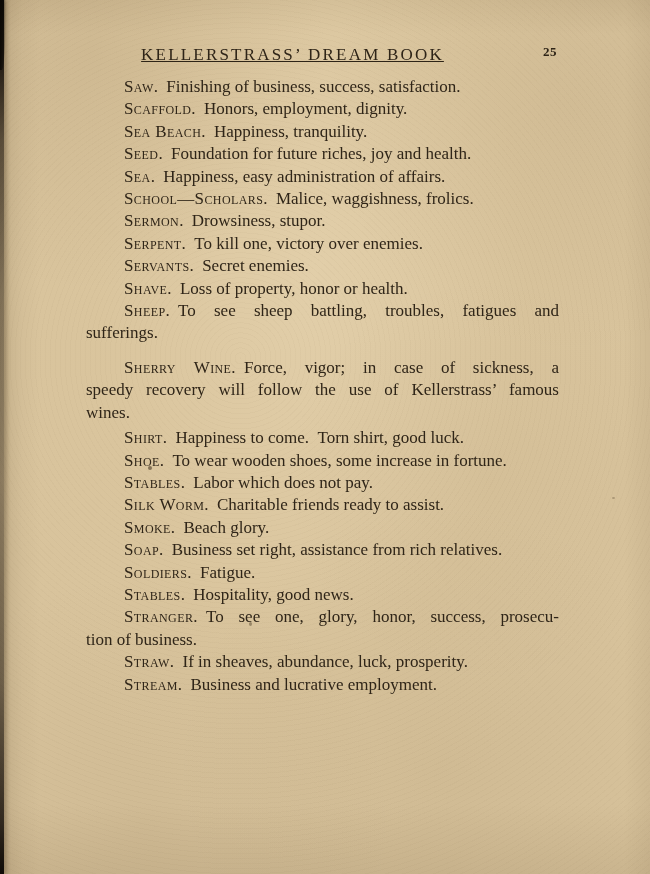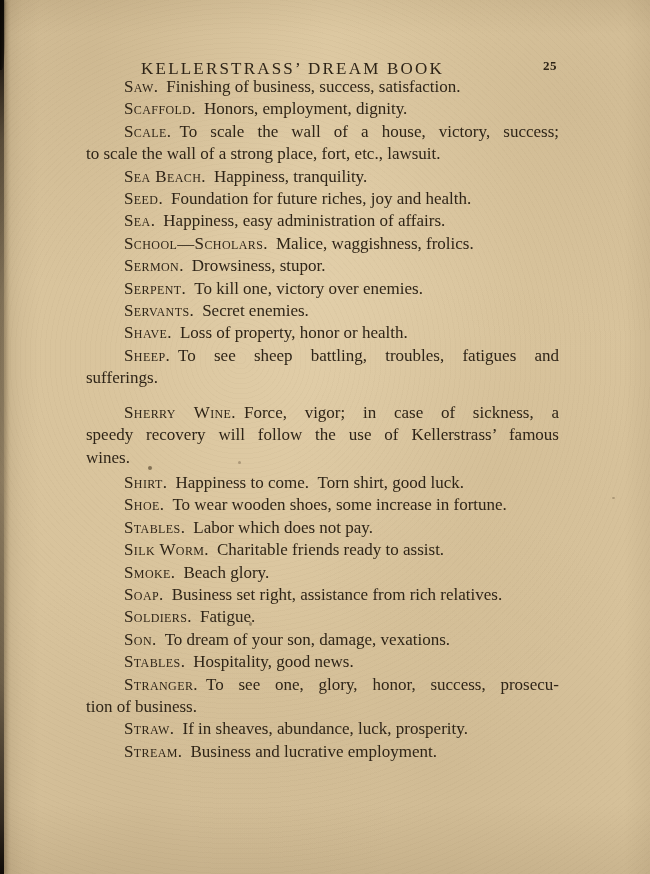--- a/index.html
+++ b/index.html
@@ -61,24 +61,25 @@
     top: 0;
     width: 6px;
     height: 70px;
     background: linear-gradient(90deg, rgba(10,8,5,0.9), rgba(0,0,0,0));
     border-bottom-right-radius: 70% 100%;
   }
 
   .running-header {
     position: absolute;
     left: 42px;
-    top: 59px;
+    top: 45px;
     width: 517px;
     height: 24px;
     color: #2e2417;
+    text-decoration: underline;
   }
   .book-title {
     display: block;
     text-align: center;
     padding-right: 16px;
     font-size: 17px;
     letter-spacing: 2.2px;
     white-space: nowrap;
   }
   .page-number {
@@ -138,24 +139,20 @@
   <div class="content">
 
     <p class="entry">
       <span class="line first"><span class="term">Saw.</span><span>Finishing of business, success, satisfaction.</span></span>
     </p>
 
     <p class="entry">
       <span class="line first"><span class="term">Scaffold.</span><span>Honors, employment, dignity.</span></span>
     </p>
 
-    <p class="entry">
-      <span class="line first jl"><span class="term">Scale.</span><span>To scale the wall of a house, victory, success;</span></span>
-      <span class="line">to scale the wall of a strong place, fort, etc., lawsuit.</span>
-    </p>
 
     <p class="entry">
       <span class="line first"><span class="term">Sea Beach.</span><span>Happiness, tranquility.</span></span>
     </p>
 
     <p class="entry">
       <span class="line first"><span class="term">Seed.</span><span>Foundation for future riches, joy and health.</span></span>
     </p>
 
     <p class="entry">
@@ -214,23 +211,20 @@
     </p>
 
     <p class="entry">
       <span class="line first"><span class="term">Soap.</span><span>Business set right, assistance from rich relatives.</span></span>
     </p>
 
     <p class="entry">
       <span class="line first"><span class="term">Soldiers.</span><span>Fatigue.</span></span>
     </p>
 
-    <p class="entry">
-      <span class="line first"><span class="term">Son.</span><span>To dream of your son, damage, vexations.</span></span>
-    </p>
 
     <p class="entry">
       <span class="line first"><span class="term">Stables.</span><span>Hospitality, good news.</span></span>
     </p>
 
     <p class="entry">
       <span class="line first jl"><span class="term">Stranger.</span><span>To see one, glory, honor, success, prosecu-</span></span>
       <span class="line">tion of business.</span>
     </p>
 

